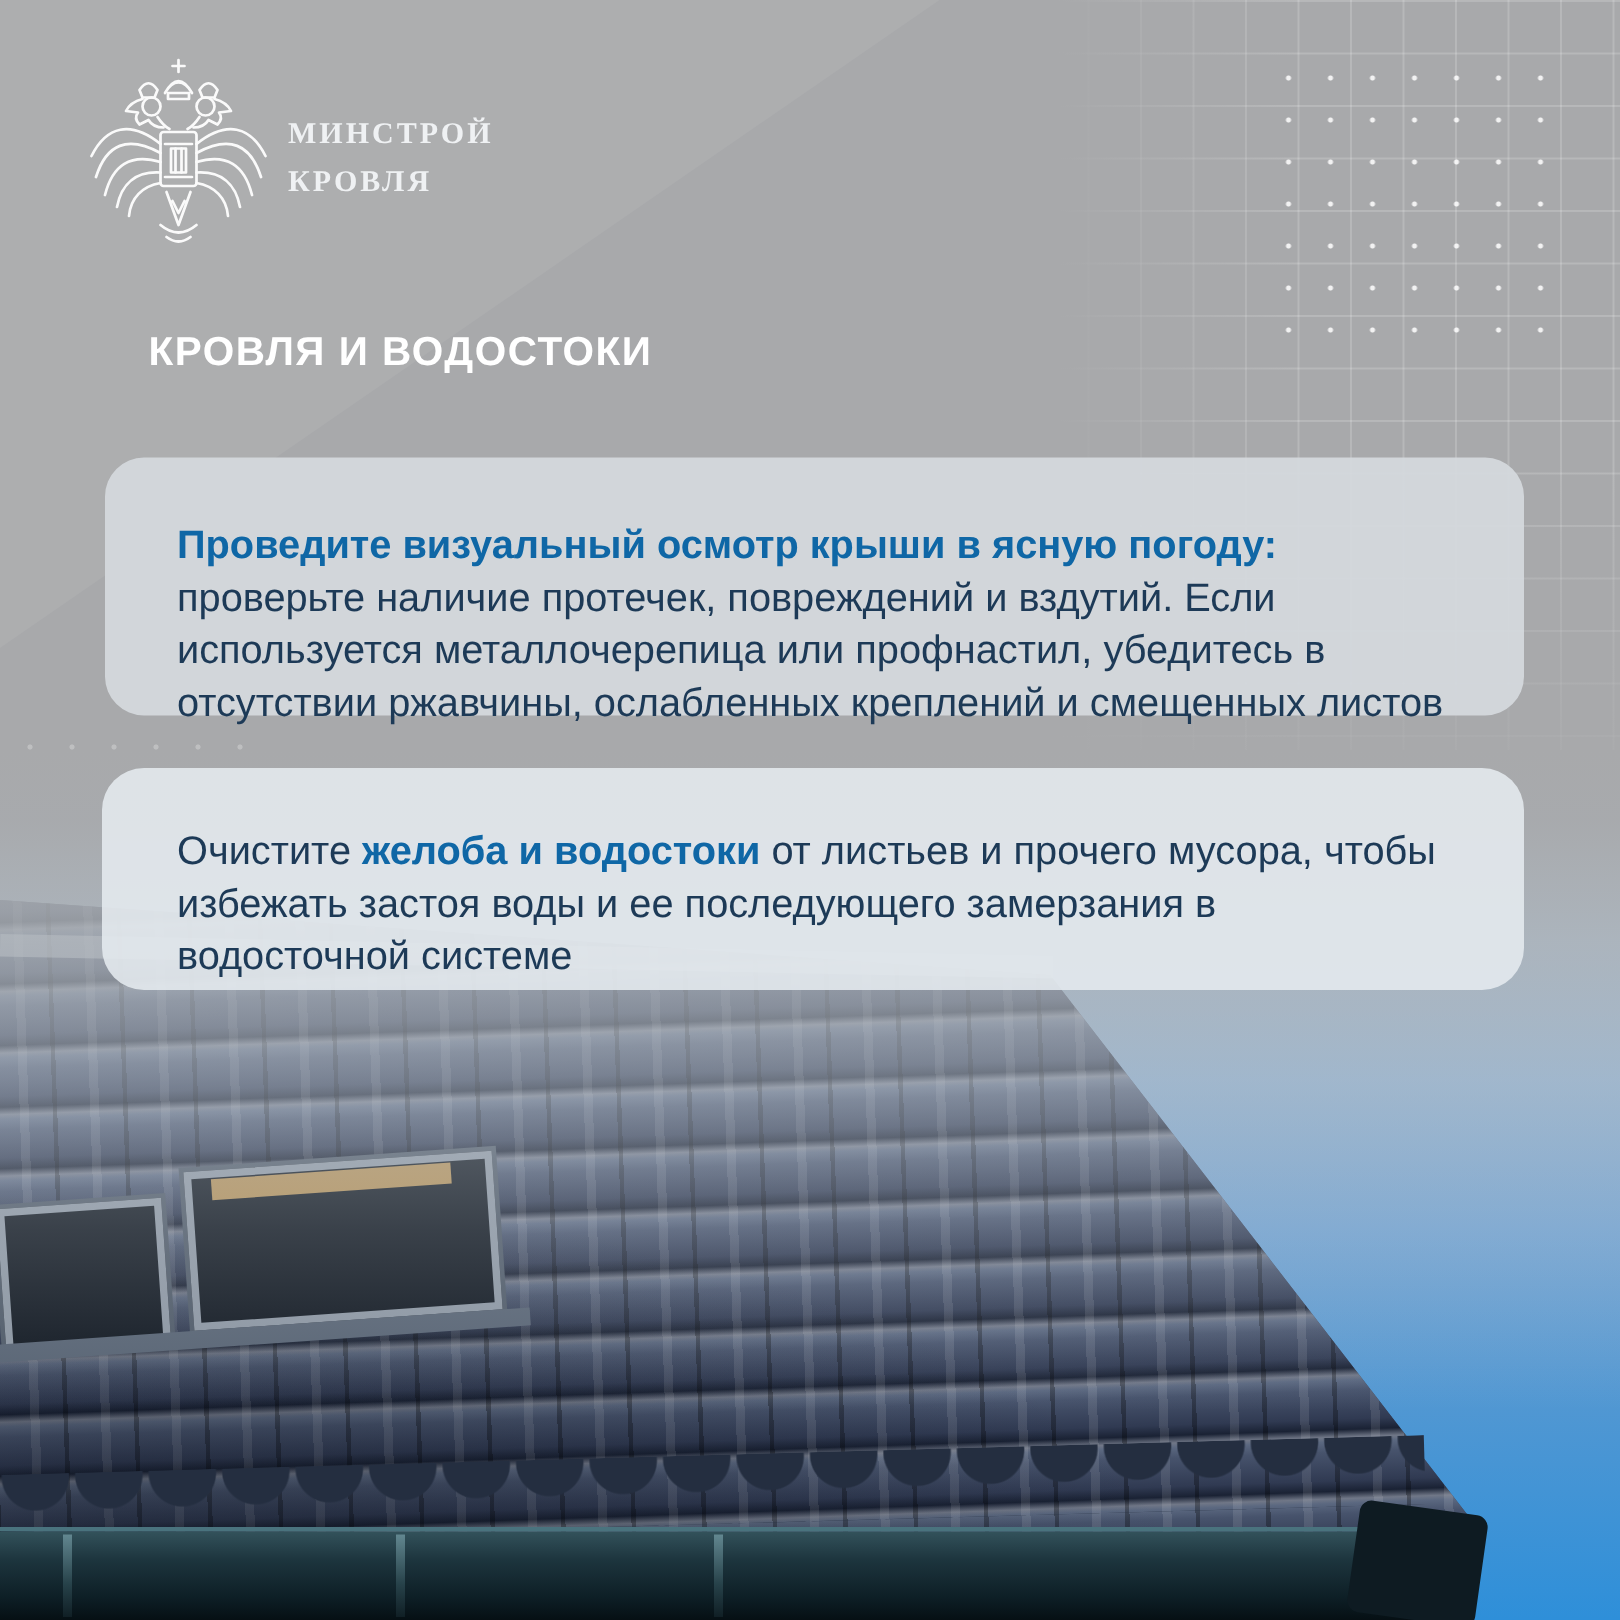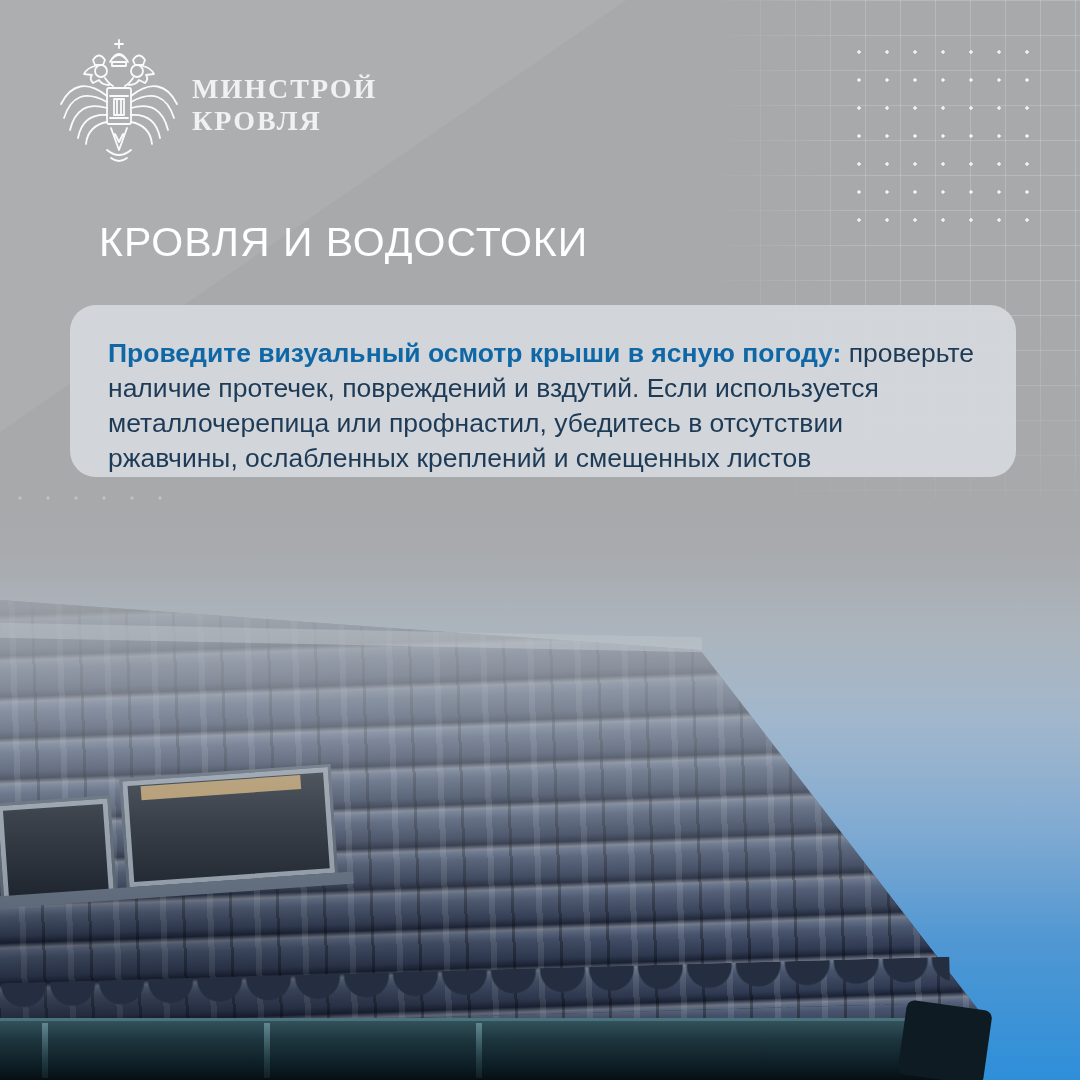--- a/index.html
+++ b/index.html
@@ -34,32 +34,32 @@
   }
   .dots-tr{left:845px;top:38px;width:198px;height:200px;}
   .dots-bl{left:6px;top:484px;width:162px;height:138px;opacity:.3;}
 
   
   .brand{position:absolute;left:56px;top:38px;display:flex;align-items:center;}
   .eagle{width:126px;height:134px;opacity:.95;}
   .brand-name{
     margin-left:10px;color:#eff1f3;
     font-family:"Liberation Serif",serif;font-weight:bold;
-    font-size:28px;line-height:32px;letter-spacing:2px;
+    font-size:20px;line-height:32px;letter-spacing:2px;
   }
   
   .title{
     position:absolute;left:99px;top:219px;margin:0;
-    color:#ffffff;font-size:41px;font-weight:400;letter-spacing:1px;
+    color:#ffffff;font-size:27px;font-weight:700;letter-spacing:1px;
   }
   
   .card{
     position:absolute;box-sizing:border-box;z-index:5;
   }
-  .card p{margin:4px;font-size:26.5px;line-height:35px;color:#1d3a57;}
+  .card p{margin:14px;font-size:26.5px;line-height:35px;color:#1d3a57;}
   .hl{color:#0f67a6;font-weight:bold;}
   .card1{
     left:70px;top:305px;width:946px;height:172px;border-radius:26px;
     background:rgba(213,217,221,.94);
     padding:27px 34px 0 34px;
   }
   .card2{
     left:68px;top:512px;width:948px;height:148px;border-radius:28px;
     background:rgba(229,234,239,.88);
     padding:24px 34px 0 36px;
@@ -198,14 +198,17 @@
       <div>КРОВЛЯ</div>
     </div>
   </header>
 
   <h1 class="title">КРОВЛЯ И ВОДОСТОКИ</h1>
 
   <section class="card card1">
     <p><span class="hl">Проведите визуальный осмотр крыши в ясную погоду:</span><span> проверьте наличие протечек, повреждений и вздутий. Если используется металлочерепица или профнастил, убедитесь в отсутствии ржавчины, ослабленных креплений и смещенных листов</span></p>
   </section>
 
+  <section class="card card2">
+    <p><span>Очистите </span><span class="hl">желоба и водостоки</span><span> от листьев и прочего мусора, чтобы избежать застоя воды и ее последующего замерзания в водосточной системе</span></p>
+  </section>
 
 </div>
 
 </body></html>

